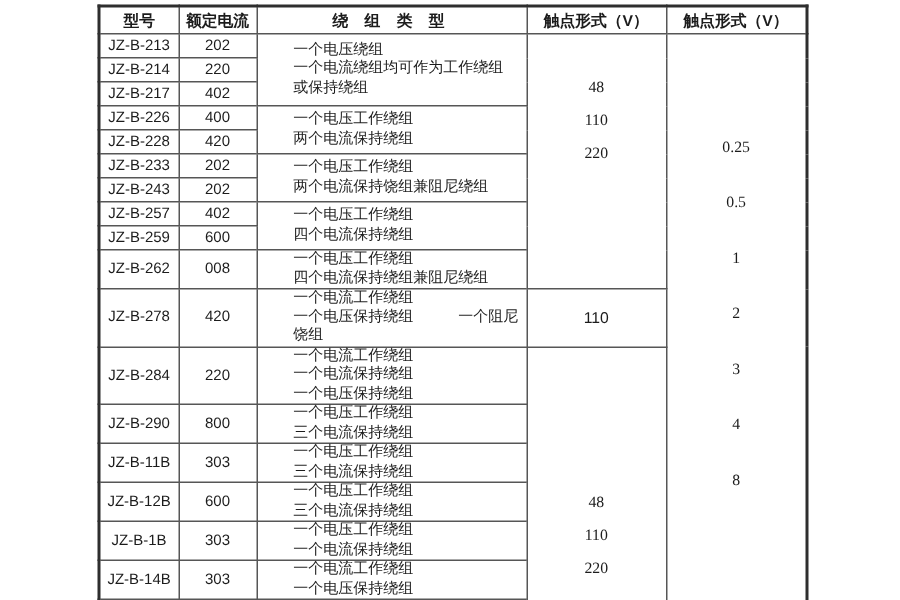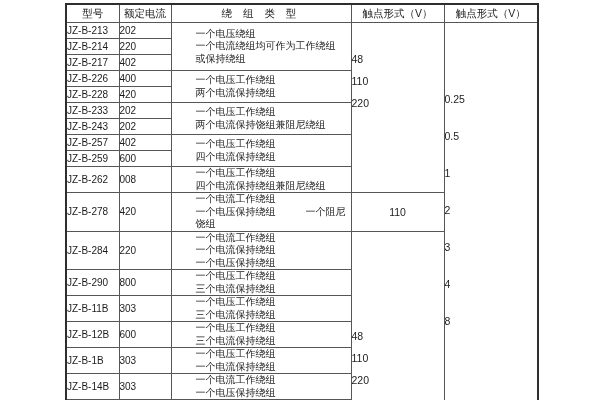--- a/index.html
+++ b/index.html
@@ -16,43 +16,43 @@
     border:2px solid #2e2e2e;
   }
   .spec th,.spec td{
     border:1px solid #565656;
     padding:0;
     font-size:10px;
     color:#1c1c1c;
     vertical-align:middle;
   }
   .spec th{
-    font-weight:400;
+    font-weight:700;
     font-size:10.5px;
     text-align:center;
     height:17px;
   }
   th.h-wind{letter-spacing:4px;}
   
   tr.r-s{height:16px;}
   tr.r-d{height:25px;}
   tr.r-t{height:36px;}
   tr.r-last{height:24px;}
   
-  td.c-model,td.c-contact{text-align:left;font-size:10px;}
+  td.c-model,td.c-contact{text-align:center;font-size:10px;}
   td.c-wind{
     text-align:left;
     padding-left:24px;
     line-height:12.5px;
     white-space:pre-line;
     font-size:10px;
   }
   td.c-volt,td.c-curr{text-align:center;vertical-align:top;font-size:10.5px;}
   td.c-volt-mid{text-align:center;vertical-align:middle;font-size:10.5px;}
-  .stack{display:flex;flex-direction:column;align-items:flex-start;}
+  .stack{display:flex;flex-direction:column;align-items:center;font-family:Liberation Serif, serif;}
   .stack .v{height:12px;line-height:12px;}
   .vstack0{padding-top:30px;row-gap:10px;}
   .vstack2{padding-top:98px;row-gap:10px;}
   .cstack{padding-top:70px;row-gap:25px;}
 </style>
 </head>
 <body>
 
 <div class="sheet">
   <table class="spec">

